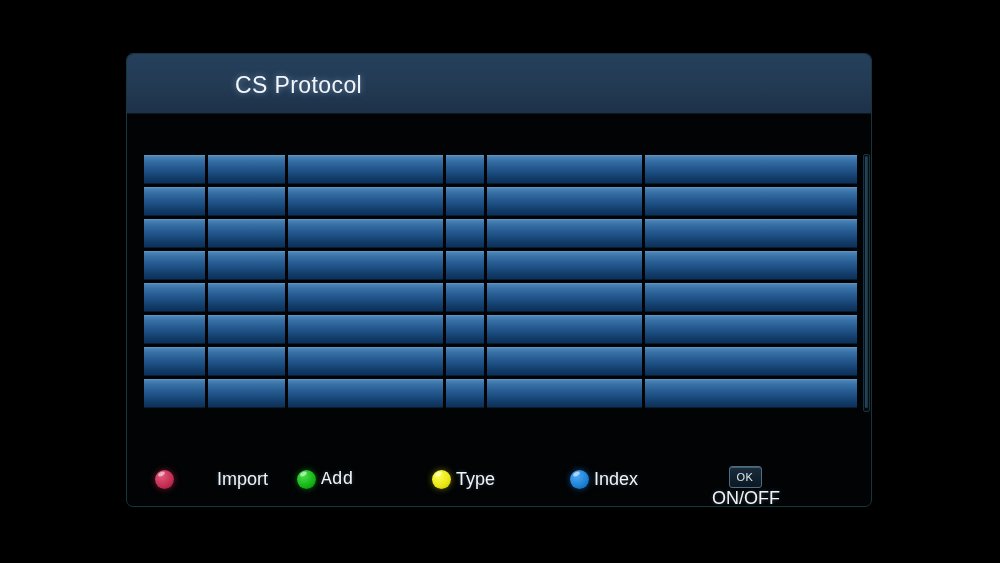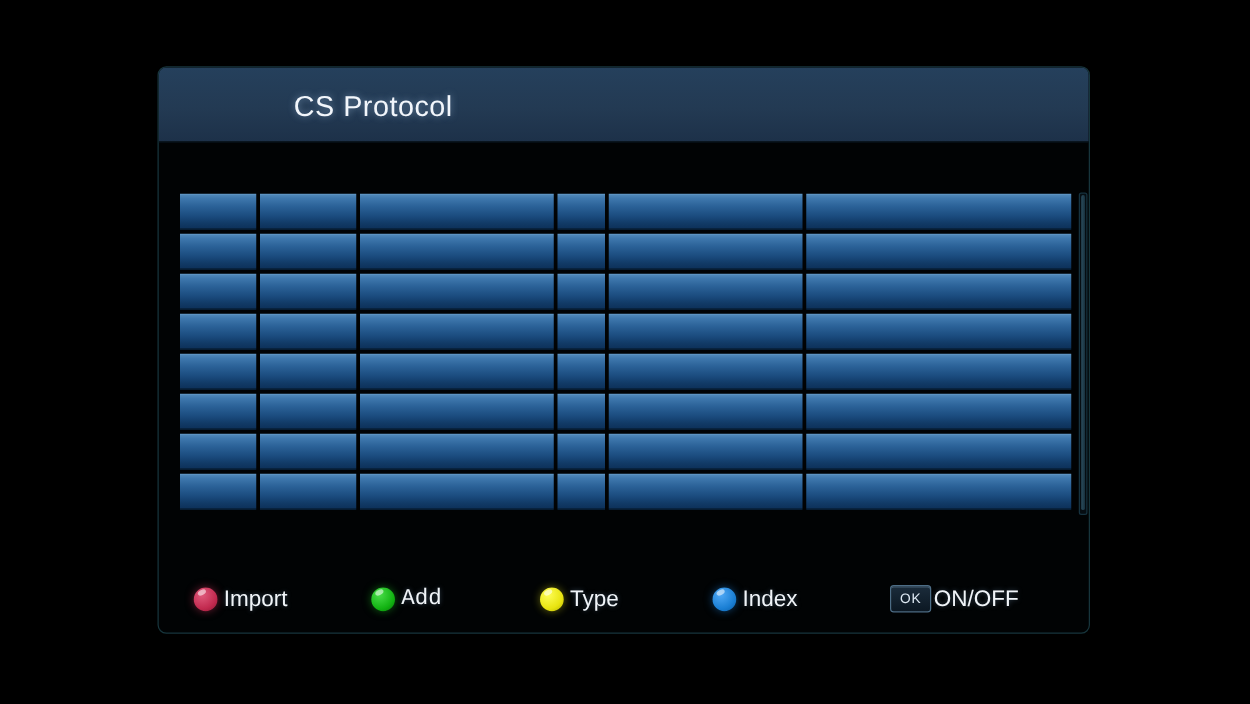--- a/index.html
+++ b/index.html
@@ -290,37 +290,37 @@
           </div>
         </div>
 
     </div>
 
     <div id="scroll-track">
       <div id="scroll-thumb"></div>
     </div>
 
     <div id="buttonbar">
-        <div class="btn" style="left: 28px;">
+        <div class="btn" style="left: 28px; gap: 38px;">
           <div class="dot dot-red"></div>
           <div class="btn-label">Import</div>
         </div>
         <div class="btn" style="left: 170px; font-family: Liberation Mono, monospace;">
           <div class="dot dot-green"></div>
           <div class="btn-label">Add</div>
         </div>
         <div class="btn" style="left: 305px;">
           <div class="dot dot-yellow"></div>
           <div class="btn-label">Type</div>
         </div>
         <div class="btn" style="left: 443px;">
           <div class="dot dot-blue"></div>
           <div class="btn-label">Index</div>
         </div>
-        <div class="btn" style="left: 585px;">
+        <div class="btn" style="left: 585px; flex-direction: column;">
           <div class="okkey">
             <span>OK</span>
           </div>
           <div class="btn-label">ON/OFF</div>
         </div>
       </div>
 
   </div>
 
 </div>

